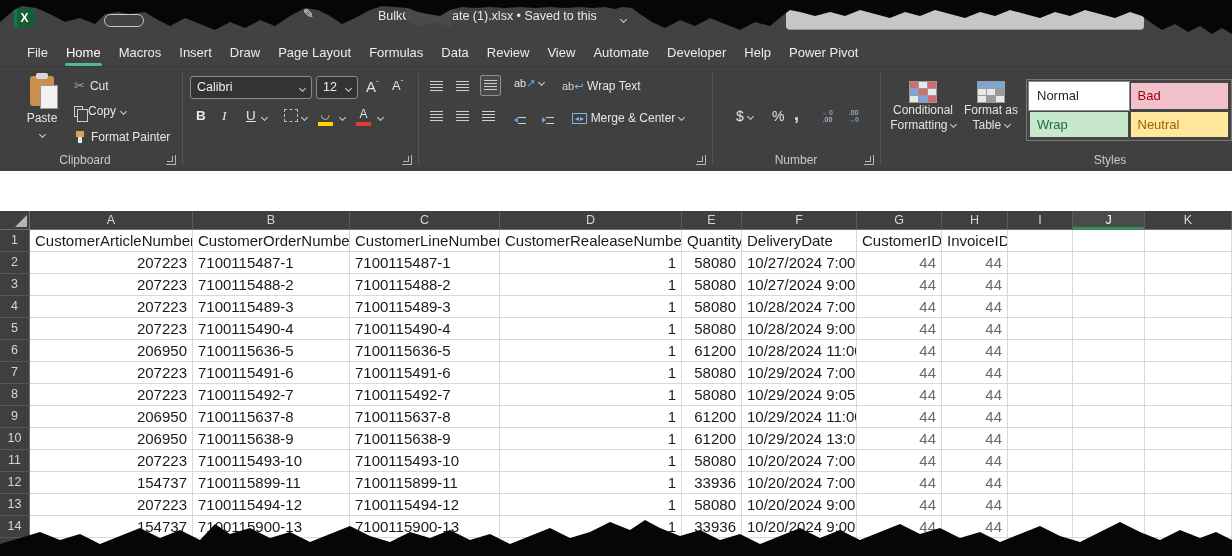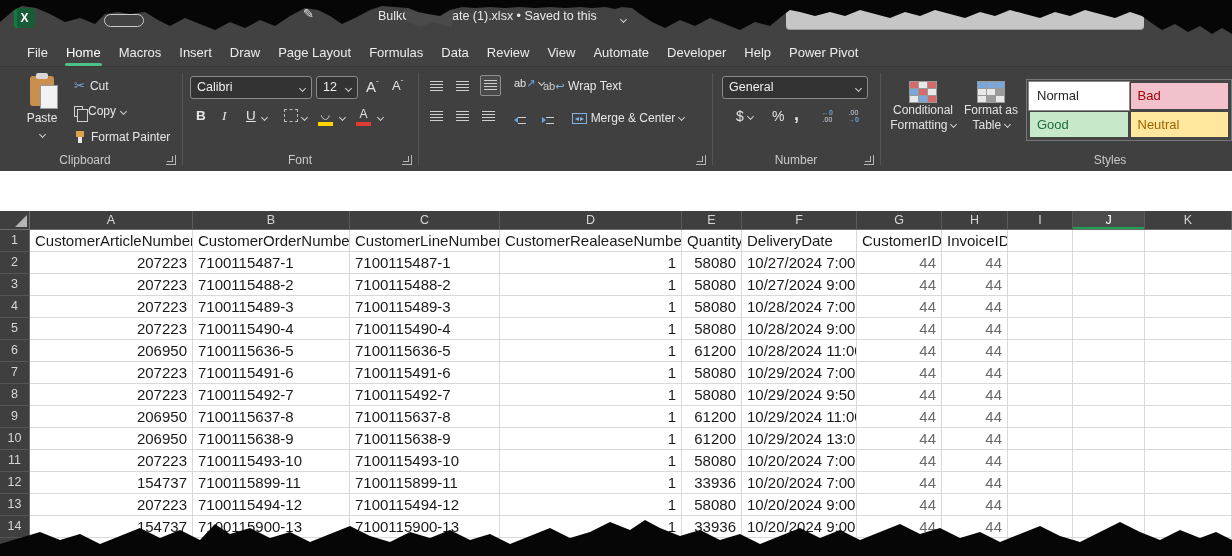--- a/index.html
+++ b/index.html
@@ -176,48 +176,44 @@
     <div class="rbtn fill-ic" style="left:318px;top:39px">
       <span style="font-size:11px;color:#e6e6e6">◡</span>
       <span class="colorbar" id="fillbar" style="background: rgb(255, 212, 0);"></span>
     </div>
     <i class="chv" style="position:absolute;left:340px;top:48px"></i>
     <div class="rbtn fontcol-ic" style="left:356px;top:39px">
       <span style="font-size:12px">A</span>
       <span class="colorbar" id="fontbar" style="background: rgb(224, 60, 49);"></span>
     </div>
     <i class="chv" style="position:absolute;left:378px;top:48px"></i>
-    <div class="grp-label" style="left:182px;width:236px">Font</div>
     <div class="lnch" style="left:402px"></div>
     <div class="gsep" style="left:418px"></div>
 
     <div class="rbtn" style="left:430px;top:12px"><span class="ali"></span></div>
     <div class="rbtn" style="left:456px;top:12px"><span class="ali"></span></div>
     <div class="rbtn ali-sel" style="left:480px;top:8px"><span class="ali"></span></div>
     <div class="rbtn" style="left:514px;top:10px;font-size:11px"><span>ab</span><span style="color:#6ba3d6">↗</span> <i class="chv"></i></div>
     <div class="rbtn" style="left:430px;top:42px"><span class="ali"></span></div>
     <div class="rbtn" style="left:456px;top:42px"><span class="ali"></span></div>
     <div class="rbtn" style="left:482px;top:42px"><span class="ali"></span></div>
     <div class="rbtn" style="left:514px;top:44px"><span class="tri-l"></span><span class="mini-bars"></span></div>
     <div class="rbtn" style="left:542px;top:44px"><span class="tri-r"></span><span class="mini-bars"></span></div>
-    <div class="rbtn" style="left:543px;top:11px">
+    <div class="rbtn" style="left:562px;top:11px">
       <span class="wrap-ic"><span style="color:#cfcfcf">ab</span><span>↩</span></span>
       <span class="rtxt">Wrap Text</span>
     </div>
     <div class="rbtn" style="left:572px;top:43px">
       <span class="merge-ic"></span>
       <span class="rtxt">Merge &amp; Center</span>
       <i class="chv"></i>
     </div>
     <div class="lnch" style="left:696px"></div>
     <div class="gsep" style="left:712px"></div>
 
-    <div class="combo" style="left:722px;top:9px;width:146px">
-      <span>General</span><i class="chv"></i>
-    </div>
     <div class="rbtn" style="left:736px;top:41px;font-size:14px"><span>$</span> <i class="chv"></i></div>
     <div class="rbtn" style="left:772px;top:41px;font-size:14px">%</div>
     <div class="rbtn" style="left:794px;top:37px;font-size:18px;font-weight:bold">,</div>
     <div class="rbtn decimal" style="left:822px;top:42px"><b>←0</b><br><span>.00</span></div>
     <div class="rbtn decimal" style="left:848px;top:42px"><span>.00</span><br><b>→0</b></div>
     <div class="grp-label" style="left:712px;width:168px">Number</div>
     <div class="lnch" style="left:864px"></div>
     <div class="gsep" style="left:880px"></div>
 
     <div class="big-btn" style="left:960px;width:62px">
@@ -244,21 +240,21 @@
           <i></i>
           <i></i>
           <i style="background:#7aa7d9"></i>
           <i style="background:#d66a6a"></i>
         </span>
       <div><span>Conditional</span><br><span>Formatting</span> <i class="chv"></i></div>
     </div>
     <div class="gallery" id="style-gallery">
         <div class="gtile sel" style="background: rgb(255, 255, 255); color: rgb(38, 38, 38);">Normal</div>
         <div class="gtile" style="background: rgb(242, 193, 203); color: rgb(156, 0, 6);">Bad</div>
-        <div class="gtile" style="background: rgb(199, 232, 202); color: rgb(30, 110, 65);">Good</div>
+        <div class="gtile" style="background: rgb(199, 232, 202); color: rgb(30, 110, 65);">Wrap</div>
         <div class="gtile" style="background: rgb(255, 231, 157); color: rgb(156, 101, 0);">Neutral</div>
       </div>
     <div class="grp-label" style="left:916px;width:388px">Styles</div>
   </div>
 
 
   <div class="grid" id="grid">
       <div class="grow colhdr-row">
         <div class="corner">
           <i></i>
@@ -373,21 +369,21 @@
         <div class="cell" style="width: 72px; text-align: left;"></div>
         <div class="cell" style="width: 87px; text-align: left;"></div>
       </div>
       <div class="grow drow">
         <div class="rowhdr">8</div>
         <div class="cell" style="width: 163px; text-align: right;">207223</div>
         <div class="cell" style="width: 157px; text-align: left;">7100115492-7</div>
         <div class="cell" style="width: 150px; text-align: left;">7100115492-7</div>
         <div class="cell" style="width: 182px; text-align: right;">1</div>
         <div class="cell" style="width: 60px; text-align: right;">58080</div>
-        <div class="cell" style="width: 115px; text-align: right;">10/29/2024 9:50</div>
+        <div class="cell" style="width: 115px; text-align: right;">10/29/2024 9:05</div>
         <div class="cell muted" style="width: 85px; text-align: right;">44</div>
         <div class="cell muted" style="width: 66px; text-align: right;">44</div>
         <div class="cell" style="width: 65px; text-align: left;"></div>
         <div class="cell" style="width: 72px; text-align: left;"></div>
         <div class="cell" style="width: 87px; text-align: left;"></div>
       </div>
       <div class="grow drow">
         <div class="rowhdr">9</div>
         <div class="cell" style="width: 163px; text-align: right;">206950</div>
         <div class="cell" style="width: 157px; text-align: left;">7100115637-8</div>

